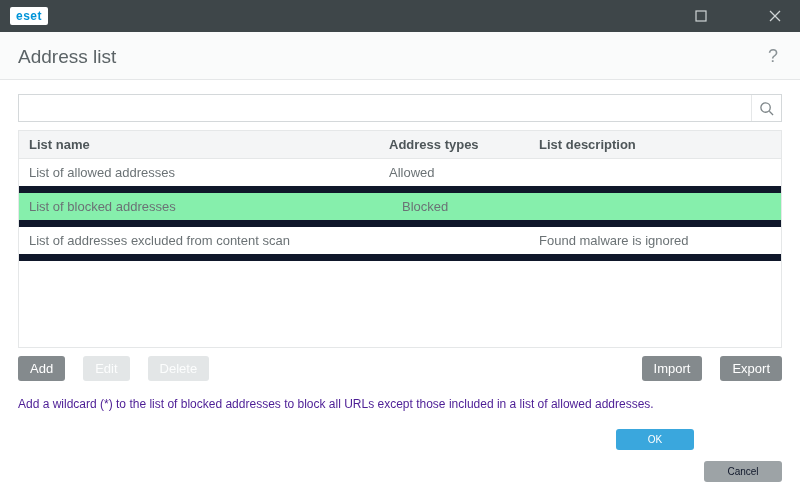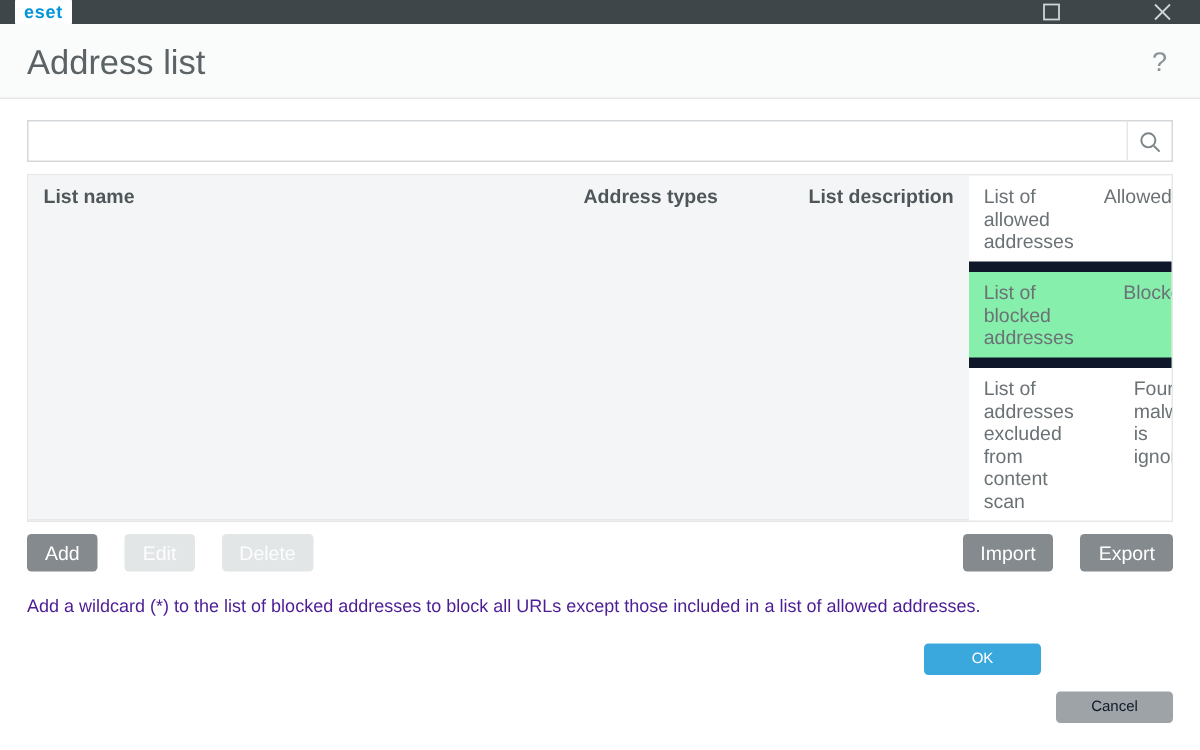--- a/index.html
+++ b/index.html
@@ -10,21 +10,21 @@
     color: #4a4a4a;
     background: #fff;
     width: 800px;
     height: 500px;
     overflow: hidden;
     display: flex;
     flex-direction: column;
   }
   
   .titlebar {
-    height: 16px;
+    height: 32px;
     background: #3e4649;
     color: #d8dcdd;
     display: flex;
     align-items: center;
     padding: 0 8px 0 10px;
     flex-shrink: 0;
     gap: 40px;
   }
   .brand-badge {
     background: #fff;
@@ -60,21 +60,21 @@
   .header {
     display: flex;
     align-items: center;
     justify-content: space-between;
     padding: 12px 18px 10px 18px;
     border-bottom: 1px solid #e5e7e8;
     background: #fafbfb;
     flex-shrink: 0;
   }
   .header h1 {
-    font-size: 23px;
+    font-size: 19px;
     font-weight: 400;
     color: #5b6366;
     margin: 0;
   }
   .help-icon {
     font-size: 18px;
     color: #8a9296;
     cursor: pointer;
     padding: 2px 4px;
   }
@@ -108,20 +108,21 @@
     justify-content: center;
     cursor: pointer;
   }
   .searchbtn svg { stroke: #7c8487; }
   
   .tablewrap {
     margin-top: 8px;
     border: 1px solid #e5e7e8;
     flex: 1;
     display: flex;
+    flex-direction: column;
     min-height: 0;
     background: #fff;
   }
   .thead {
     display: flex;
     background: #f4f5f6;
     border-bottom: 1px solid #e5e7e8;
     font-weight: 600;
     color: #4e5659;
     flex-shrink: 0;

